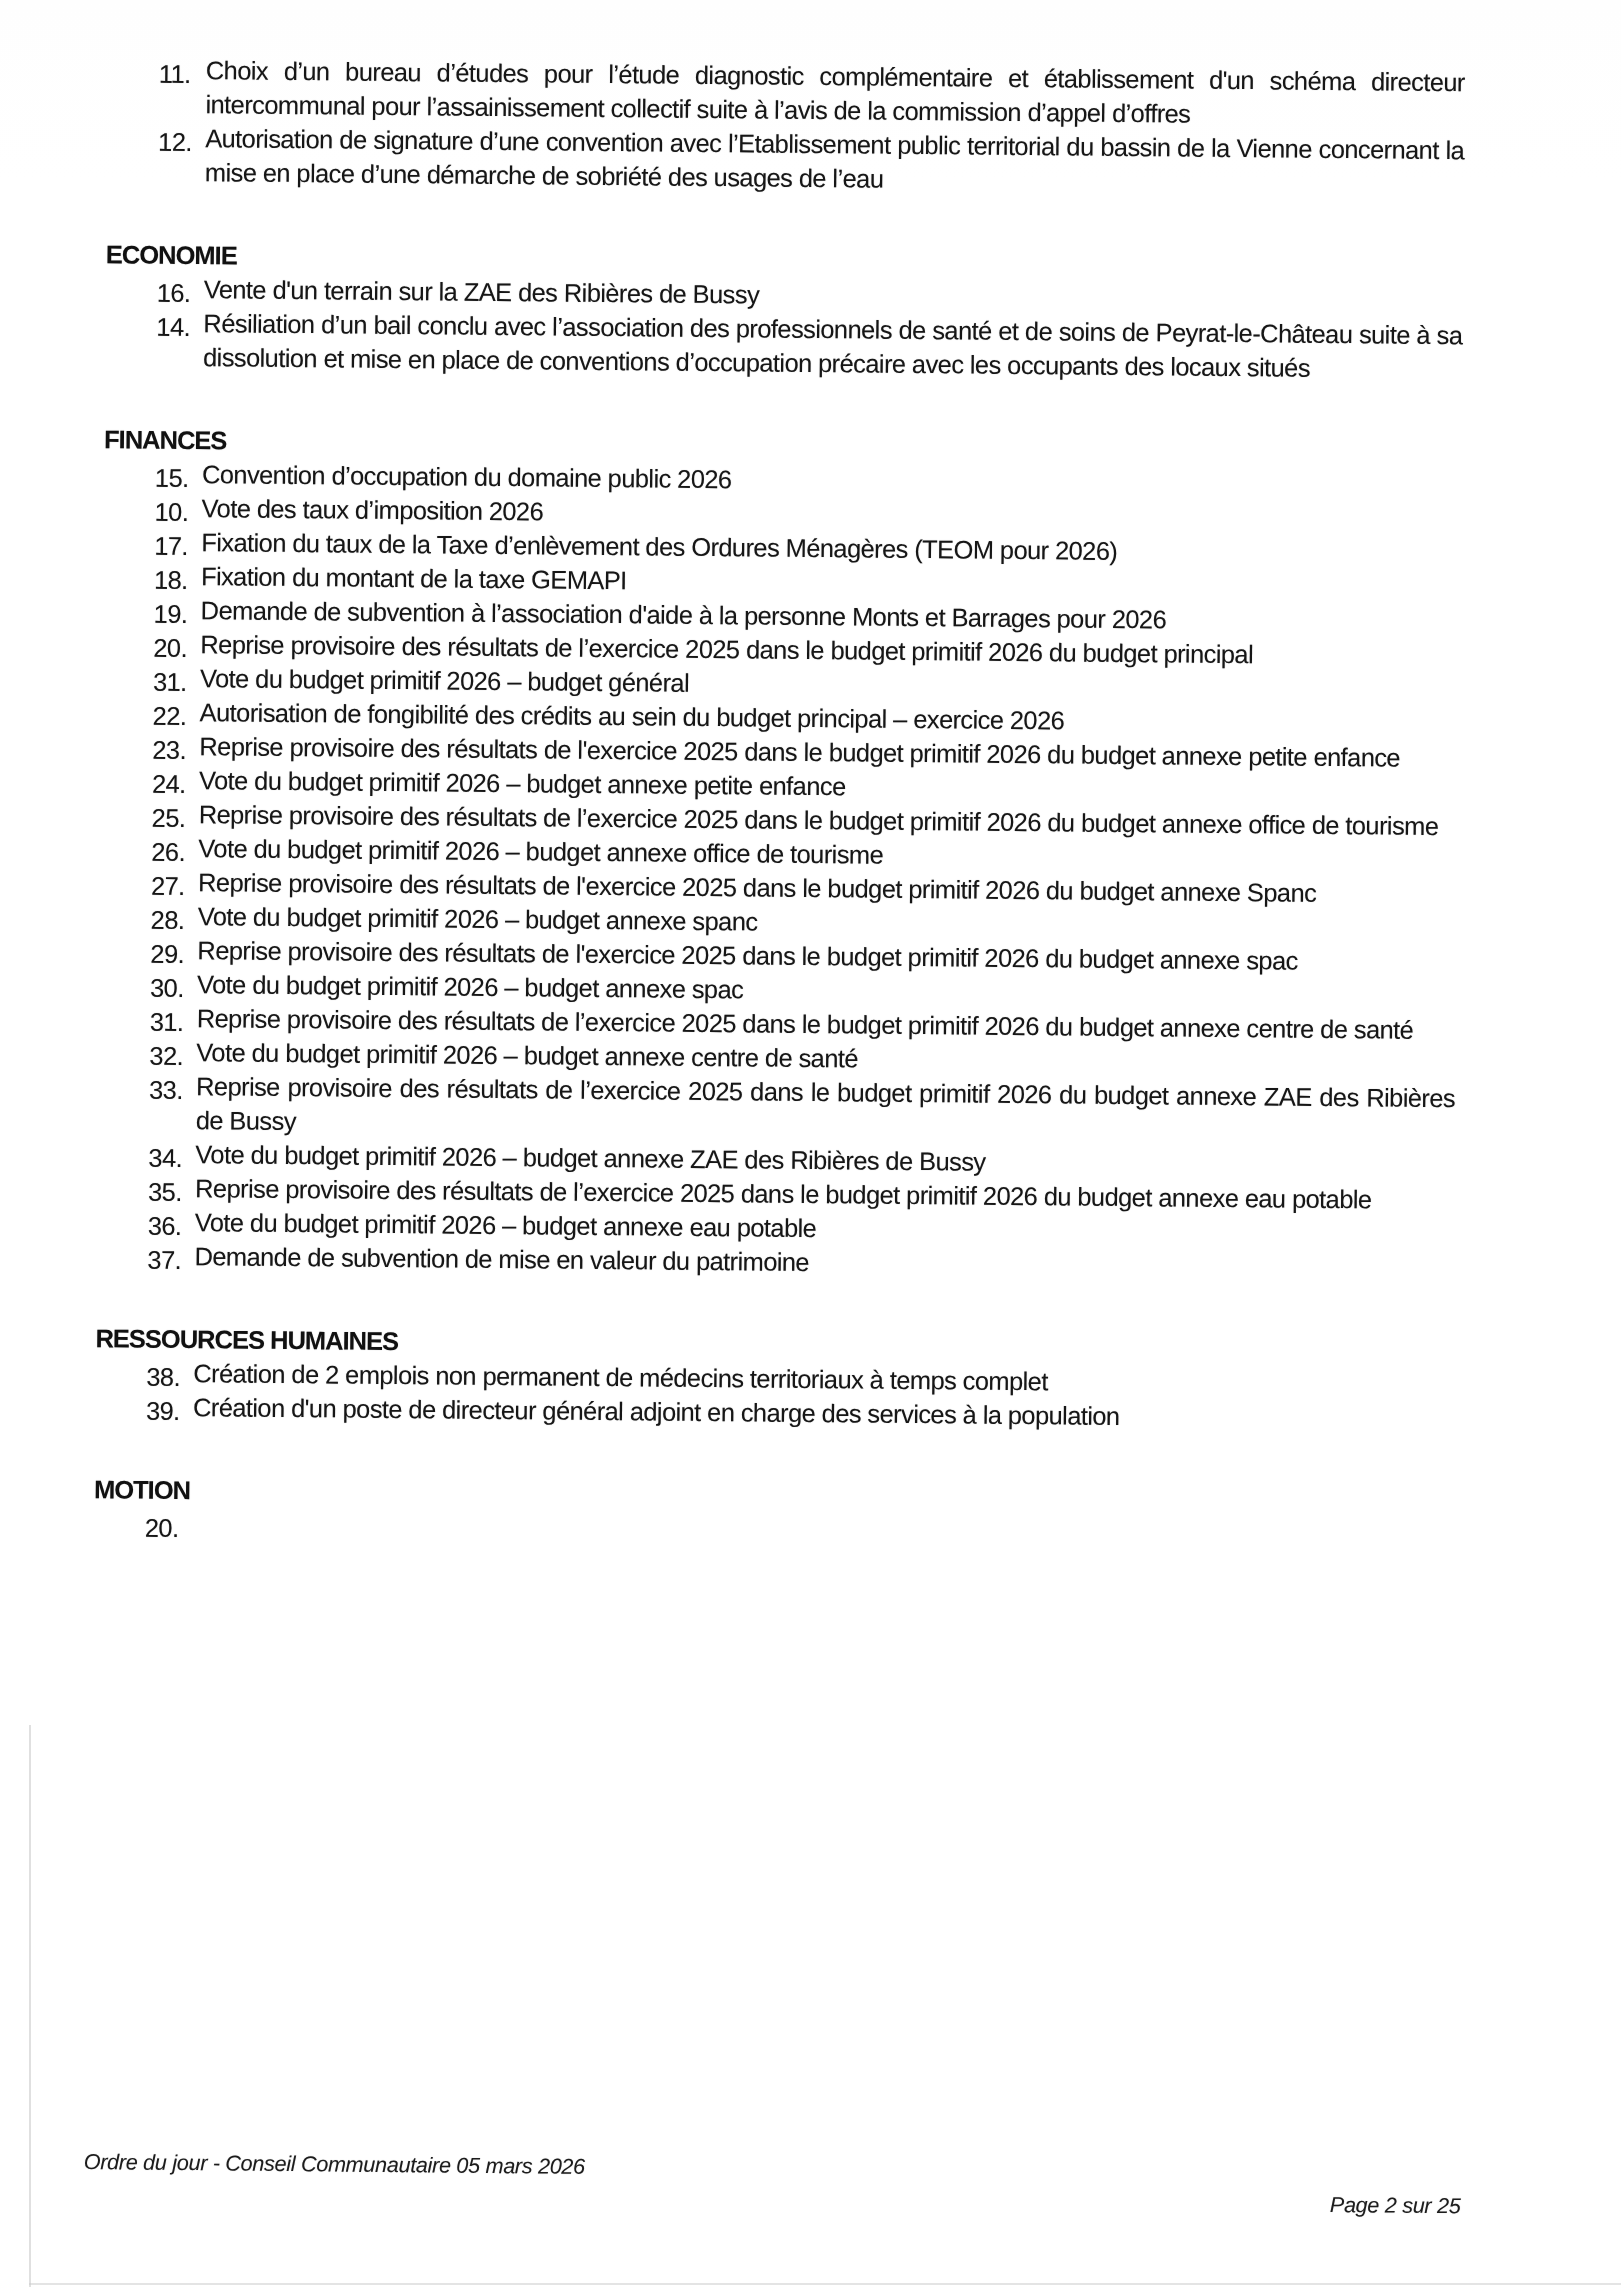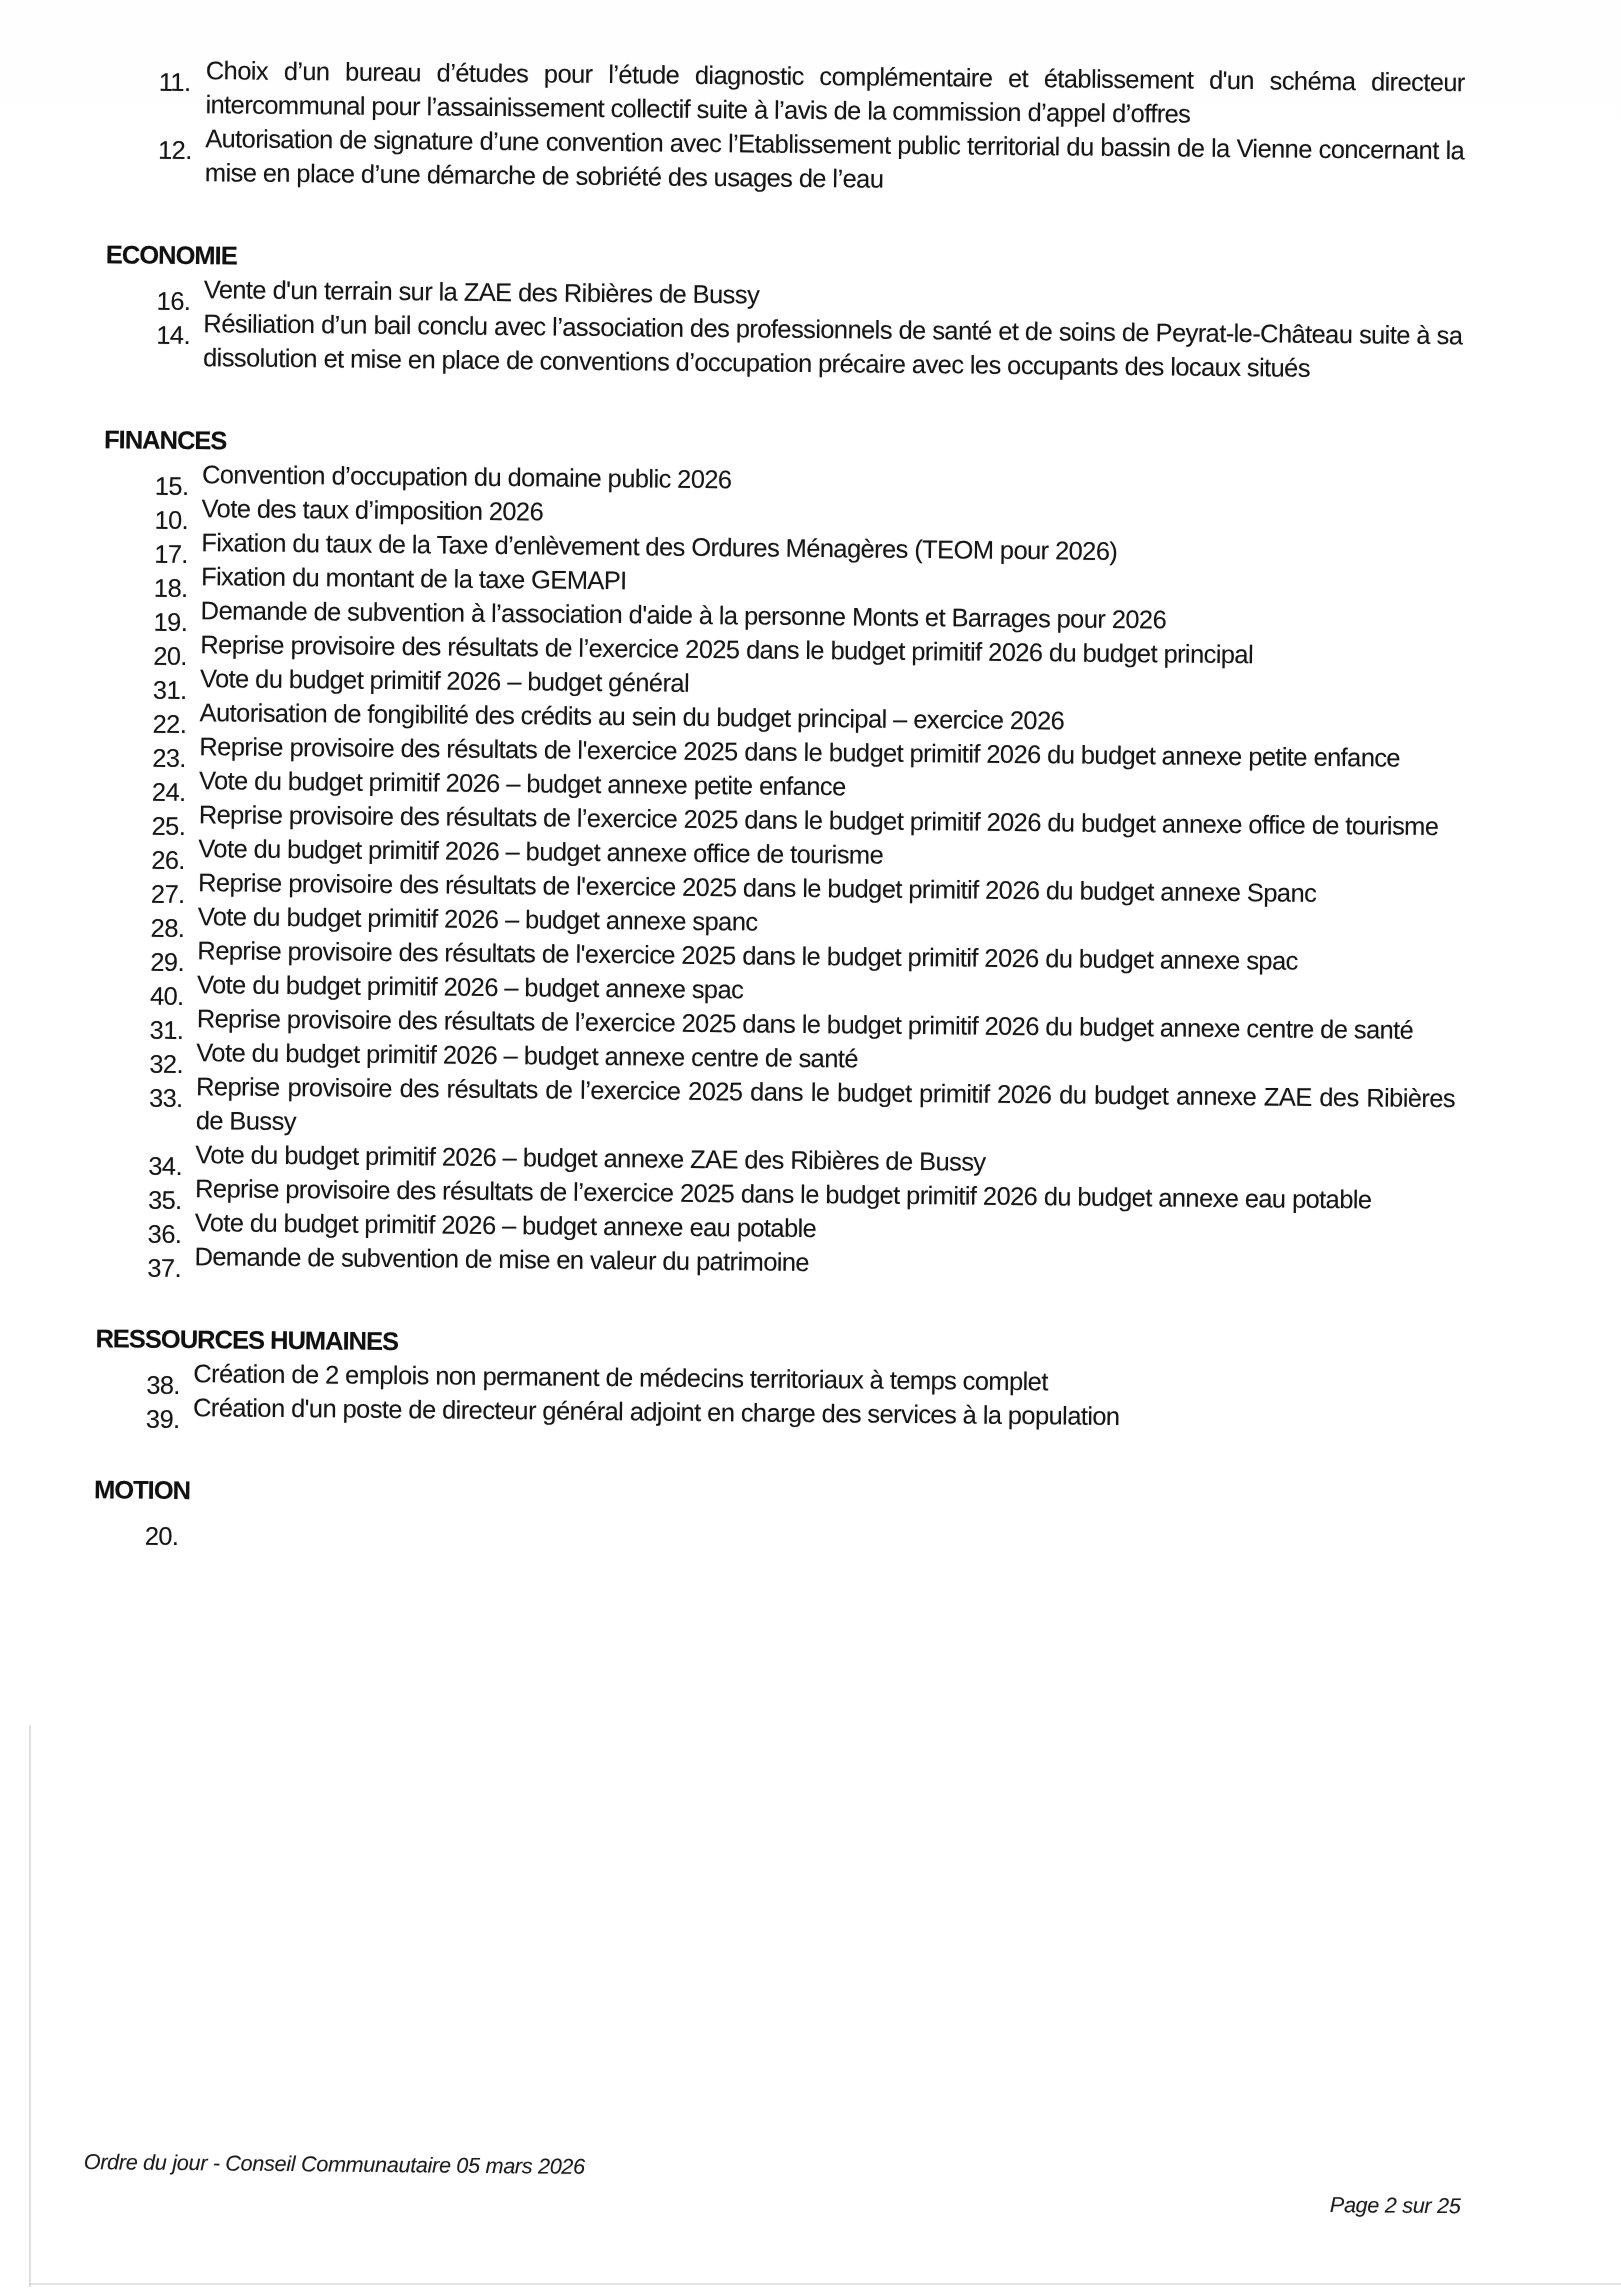--- a/index.html
+++ b/index.html
@@ -37,21 +37,21 @@
     margin: 49px 0 0 9.8px;
     color: #111;
   }
   .item {
     position: relative;
     padding-left: 108px;
     text-align: justify;
   }
   .item .num {
     position: absolute;
-    left: 61px; top: 12px;
+    left: 61px; top: 4px;
     text-align: right;
   }
   .footer-left {
     position: absolute;
     left: 104px; top: 2156px;
     font-style: italic;
     font-size: 21.6px;
     letter-spacing: -0.3px;
     color: #1c1c1c;
     text-shadow: 0 0 1px rgba(40,40,40,0.3);
@@ -98,21 +98,21 @@
         <div class="item"><span class="num">20.</span><span>Reprise provisoire des résultats de l’exercice 2025 dans le budget primitif 2026 du budget principal</span></div>
         <div class="item"><span class="num">31.</span><span>Vote du budget primitif 2026 – budget général</span></div>
         <div class="item"><span class="num">22.</span><span>Autorisation de fongibilité des crédits au sein du budget principal – exercice 2026</span></div>
         <div class="item"><span class="num">23.</span><span>Reprise provisoire des résultats de l'exercice 2025 dans le budget primitif 2026 du budget annexe petite enfance</span></div>
         <div class="item"><span class="num">24.</span><span>Vote du budget primitif 2026 – budget annexe petite enfance</span></div>
         <div class="item"><span class="num">25.</span><span>Reprise provisoire des résultats de l’exercice 2025 dans le budget primitif 2026 du budget annexe office de tourisme</span></div>
         <div class="item"><span class="num">26.</span><span>Vote du budget primitif 2026 – budget annexe office de tourisme</span></div>
         <div class="item"><span class="num">27.</span><span>Reprise provisoire des résultats de l'exercice 2025 dans le budget primitif 2026 du budget annexe Spanc</span></div>
         <div class="item"><span class="num">28.</span><span>Vote du budget primitif 2026 – budget annexe spanc</span></div>
         <div class="item"><span class="num">29.</span><span>Reprise provisoire des résultats de l'exercice 2025 dans le budget primitif 2026 du budget annexe spac</span></div>
-        <div class="item"><span class="num">40.</span><span>Vote du budget primitif 2026 – budget annexe spac</span></div>
+        <div class="item"><span class="num">30.</span><span>Vote du budget primitif 2026 – budget annexe spac</span></div>
         <div class="item"><span class="num">31.</span><span>Reprise provisoire des résultats de l’exercice 2025 dans le budget primitif 2026 du budget annexe centre de santé</span></div>
         <div class="item"><span class="num">32.</span><span>Vote du budget primitif 2026 – budget annexe centre de santé</span></div>
         <div class="item"><span class="num">33.</span><span>Reprise provisoire des résultats de l’exercice 2025 dans le budget primitif 2026 du budget annexe ZAE des Ribières de Bussy</span></div>
         <div class="item"><span class="num">34.</span><span>Vote du budget primitif 2026 – budget annexe ZAE des Ribières de Bussy</span></div>
         <div class="item"><span class="num">35.</span><span>Reprise provisoire des résultats de l’exercice 2025 dans le budget primitif 2026 du budget annexe eau potable</span></div>
         <div class="item"><span class="num">36.</span><span>Vote du budget primitif 2026 – budget annexe eau potable</span></div>
         <div class="item"><span class="num">37.</span><span>Demande de subvention de mise en valeur du patrimoine</span></div>
         <div class="sec">RESSOURCES HUMAINES</div>
         <div class="item"><span class="num">38.</span><span>Création de 2 emplois non permanent de médecins territoriaux à temps complet</span></div>
         <div class="item"><span class="num">39.</span><span>Création d'un poste de directeur général adjoint en charge des services à la population</span></div>

